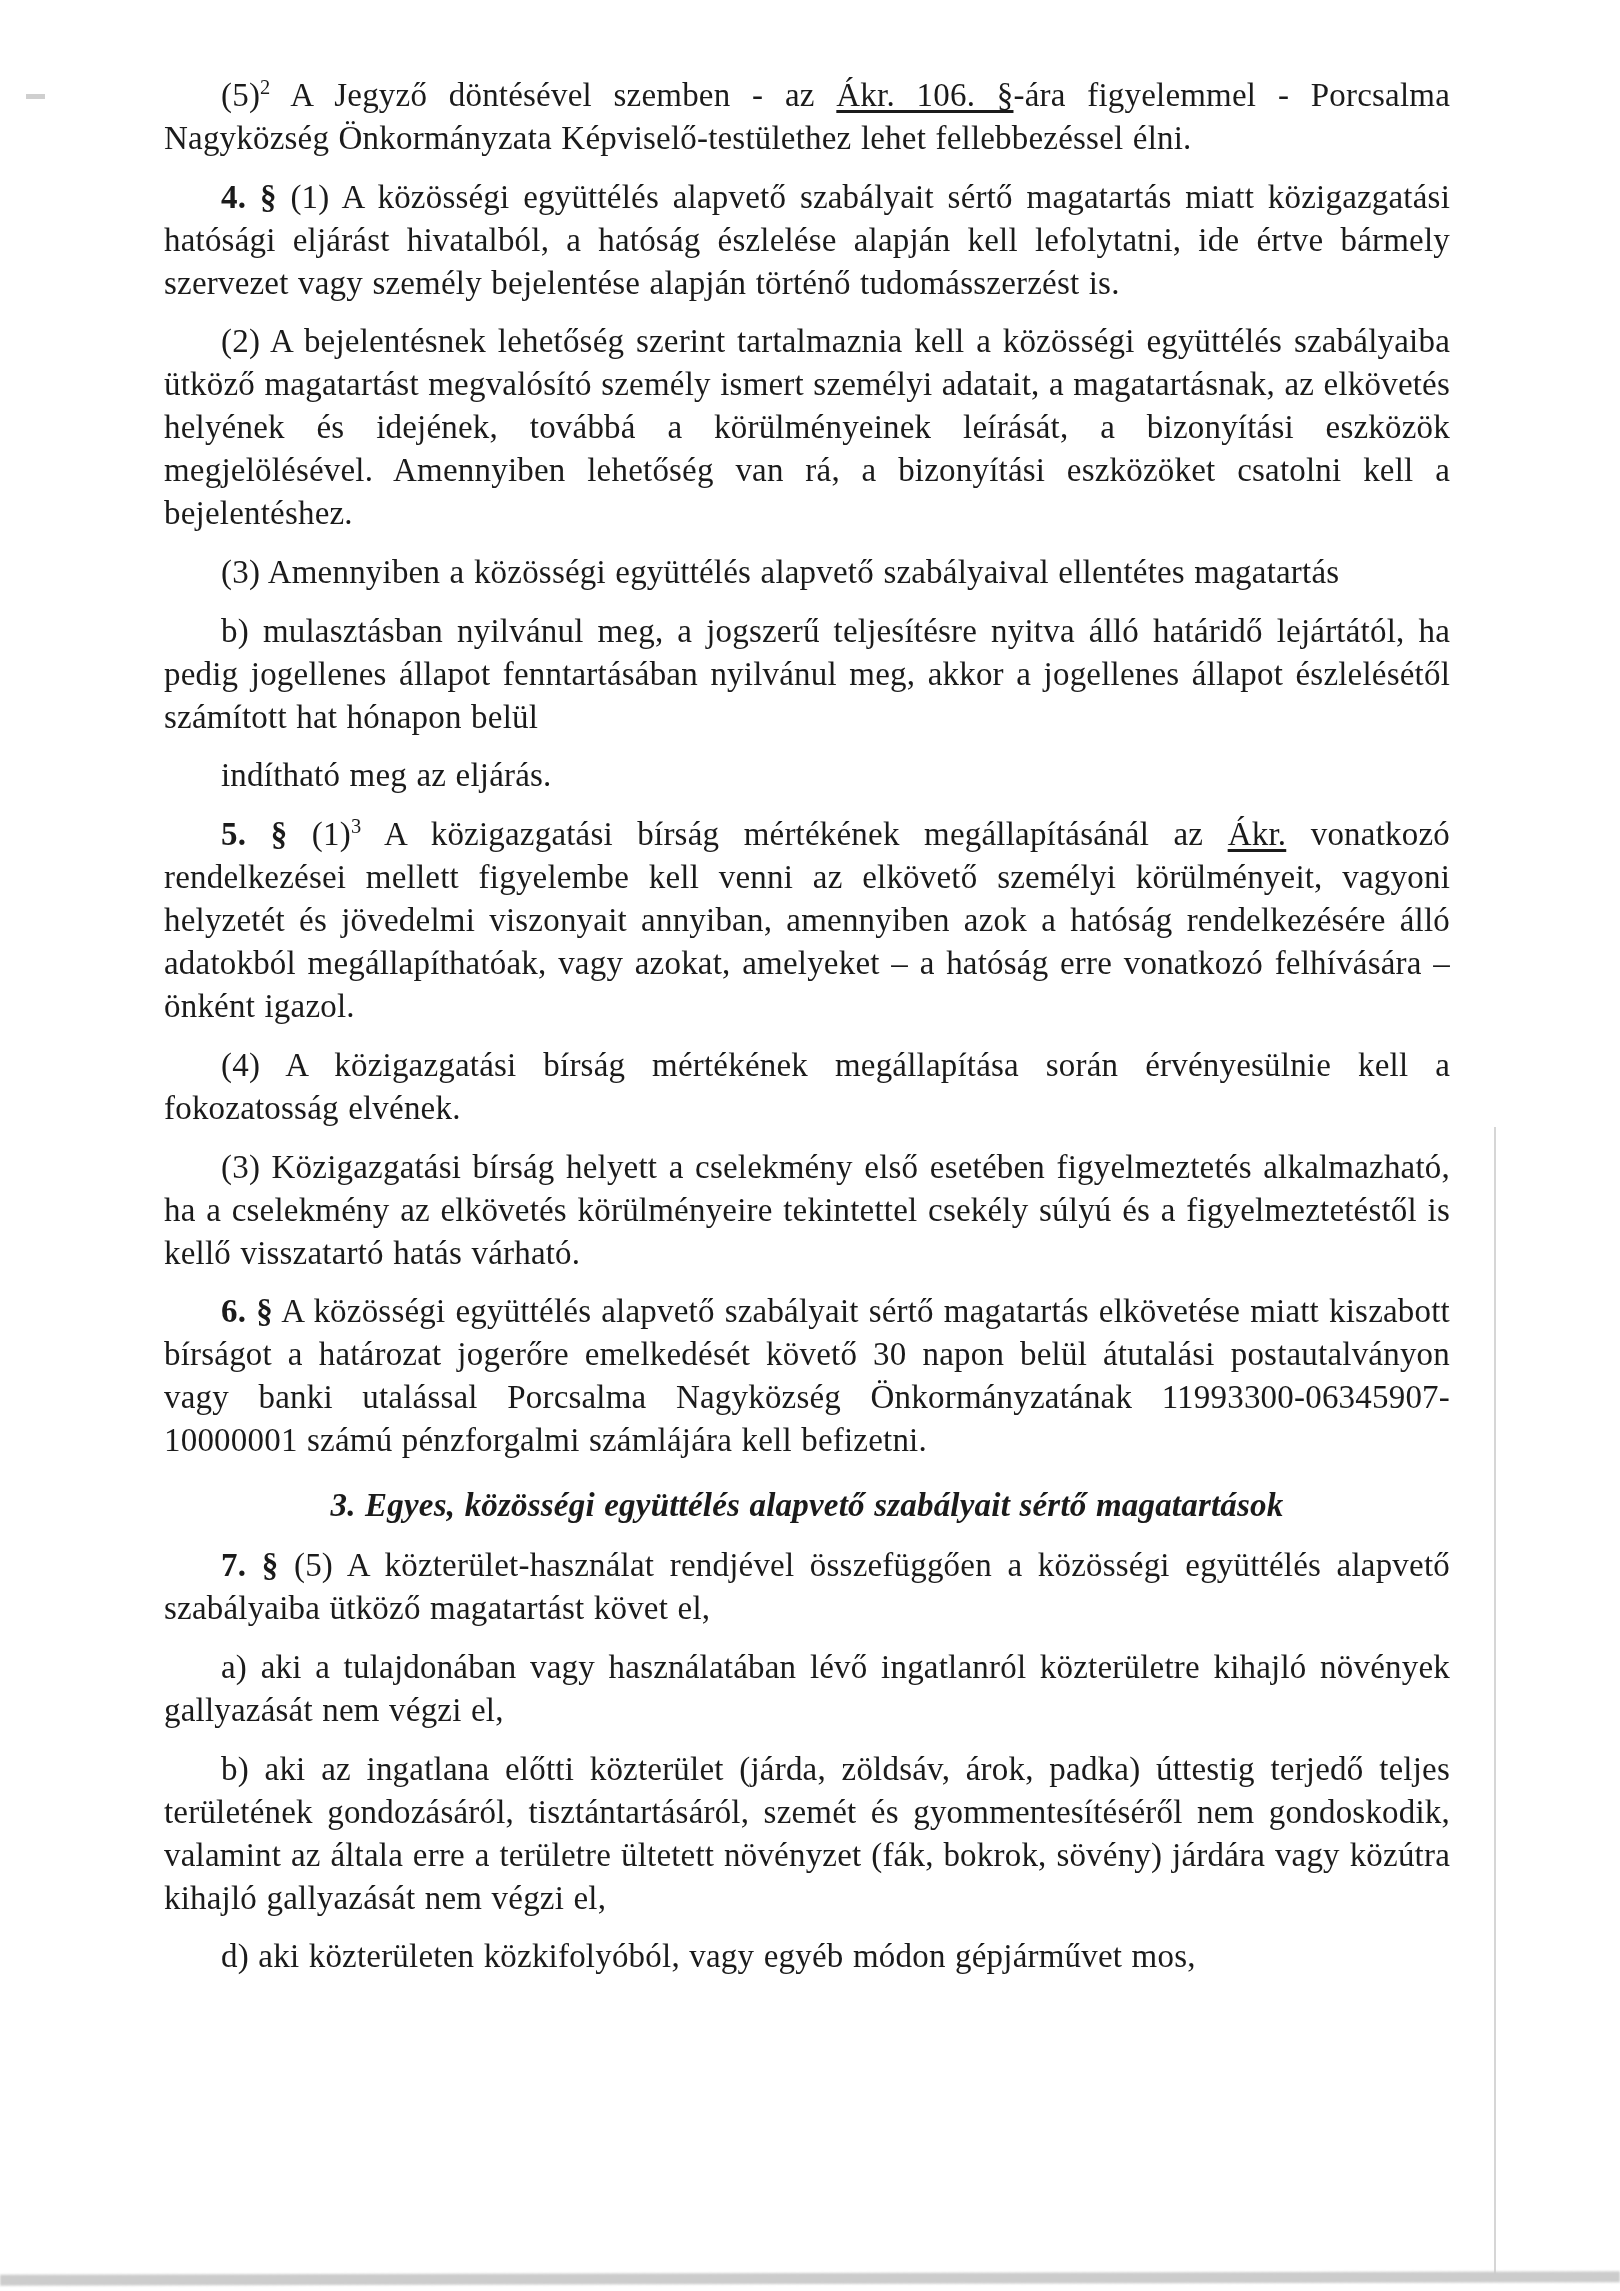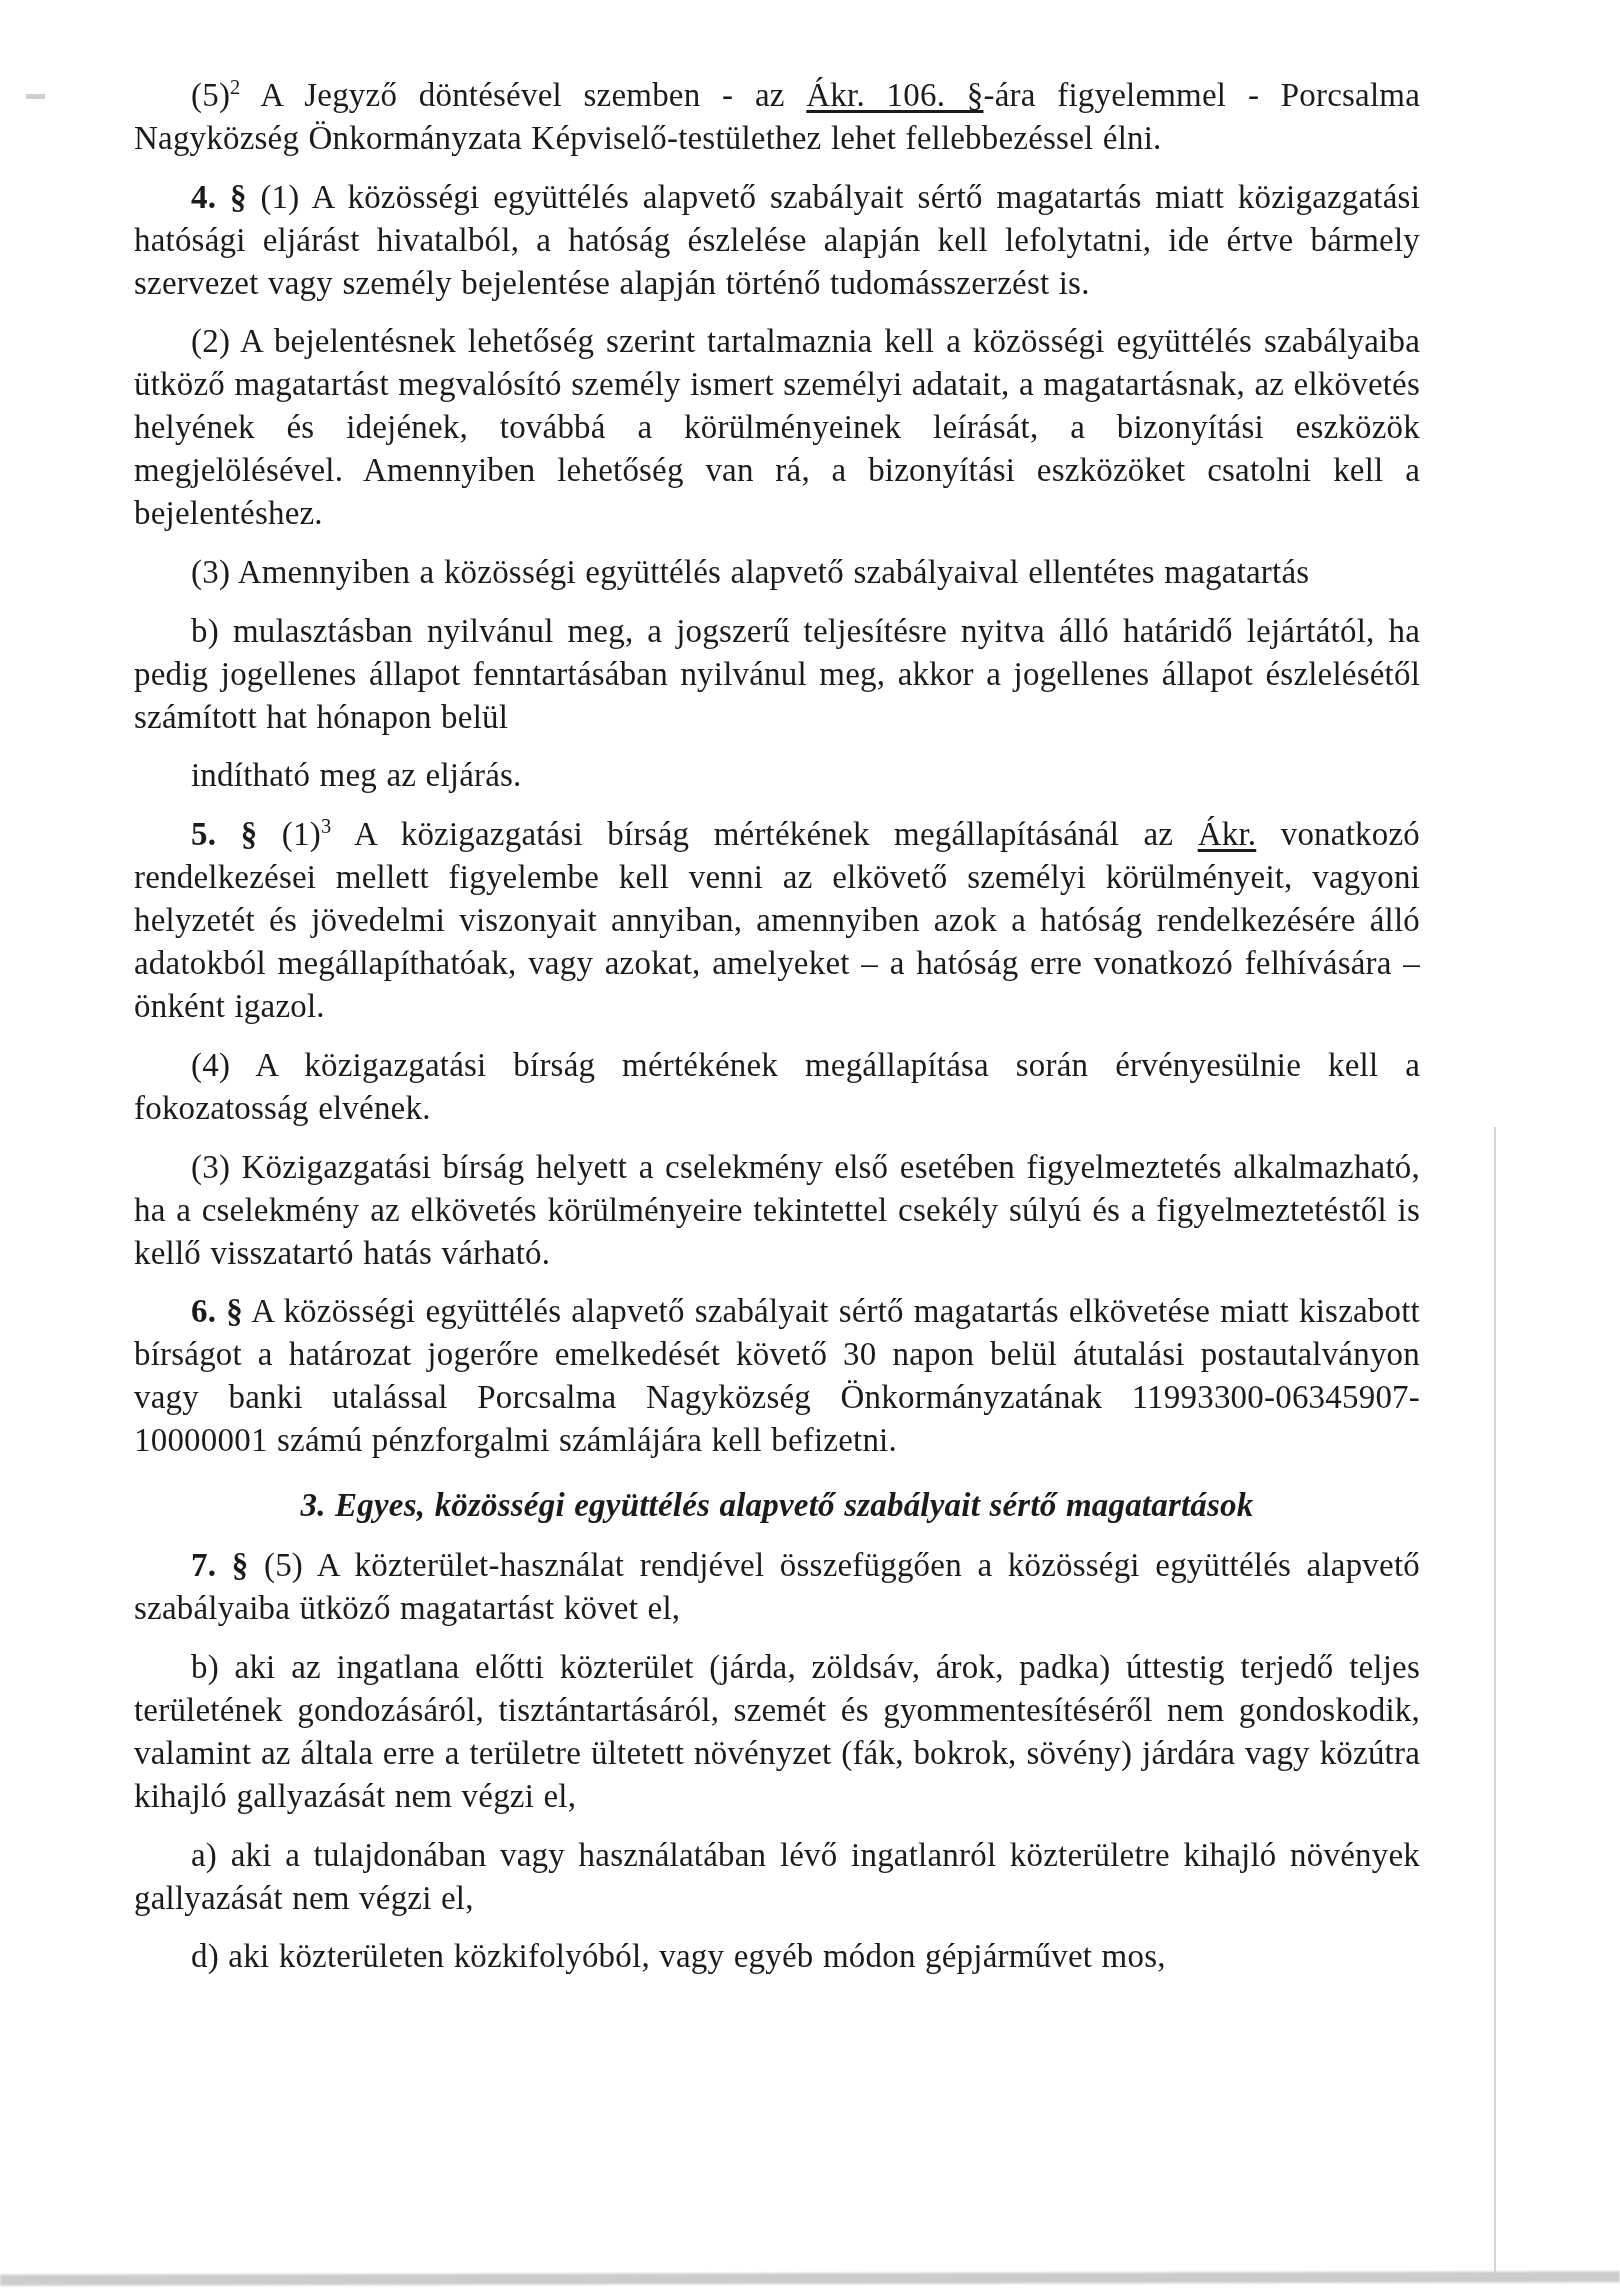--- a/index.html
+++ b/index.html
@@ -10,21 +10,21 @@
   body {
     width: 1620px;
     height: 2292px;
     position: relative;
     overflow: hidden;
     font-family: "Liberation Serif", "DejaVu Serif", serif;
     color: #1b1b1b;
   }
   .page {
     position: absolute;
-    left: 134px;
+    left: 164px;
     top: 74px;
     width: 1286px;
   }
   p.para {
     margin: 0 0 15.7px 0;
     font-size: 33px;
     line-height: 43px;
     text-align: justify;
     text-indent: 57px;
     letter-spacing: 0.2px;
@@ -82,21 +82,21 @@
     <p class="para"><span>(2) A bejelentésnek lehetőség szerint tartalmaznia kell a közösségi együttélés szabályaiba ütköző magatartást megvalósító személy ismert személyi adatait, a magatartásnak, az elkövetés helyének és idejének, továbbá a körülményeinek leírását, a bizonyítási eszközök megjelölésével. Amennyiben lehetőség van rá, a bizonyítási eszközöket csatolni kell a bejelentéshez.</span></p>
     <p class="para"><span>(3) Amennyiben a közösségi együttélés alapvető szabályaival ellentétes magatartás</span></p>
     <p class="para"><span>b) mulasztásban nyilvánul meg, a jogszerű teljesítésre nyitva álló határidő lejártától, ha pedig jogellenes állapot fenntartásában nyilvánul meg, akkor a jogellenes állapot észlelésétől számított hat hónapon belül</span></p>
     <p class="para"><span>indítható meg az eljárás.</span></p>
     <p class="para"><span class="bold">5. §</span><span> (1)</span><sup>3</sup><span> A közigazgatási bírság mértékének megállapításánál az </span><span class="underline">Ákr.</span><span> vonatkozó rendelkezései mellett figyelembe kell venni az elkövető személyi körülményeit, vagyoni helyzetét és jövedelmi viszonyait annyiban, amennyiben azok a hatóság rendelkezésére álló adatokból megállapíthatóak, vagy azokat, amelyeket – a hatóság erre vonatkozó felhívására – önként igazol.</span></p>
     <p class="para"><span>(4) A közigazgatási bírság mértékének megállapítása során érvényesülnie kell a fokozatosság elvének.</span></p>
     <p class="para"><span>(3) Közigazgatási bírság helyett a cselekmény első esetében figyelmeztetés alkalmazható, ha a cselekmény az elkövetés körülményeire tekintettel csekély súlyú és a figyelmeztetéstől is kellő visszatartó hatás várható.</span></p>
     <p class="para"><span class="bold">6. §</span><span> A közösségi együttélés alapvető szabályait sértő magatartás elkövetése miatt kiszabott bírságot a határozat jogerőre emelkedését követő 30 napon belül átutalási postautalványon vagy banki utalással Porcsalma Nagyközség Önkormányzatának 11993300-06345907-10000001 számú pénzforgalmi számlájára kell befizetni.</span></p>
     <p class="para heading"><span>3. Egyes, közösségi együttélés alapvető szabályait sértő magatartások</span></p>
     <p class="para"><span class="bold">7. §</span><span> (5) A közterület-használat rendjével összefüggően a közösségi együttélés alapvető szabályaiba ütköző magatartást követ el,</span></p>
+    <p class="para"><span>a) aki a tulajdonában vagy használatában lévő ingatlanról közterületre kihajló növények gallyazását nem végzi el,</span></p>
     <p class="para"><span>b) aki az ingatlana előtti közterület (járda, zöldsáv, árok, padka) úttestig terjedő teljes területének gondozásáról, tisztántartásáról, szemét és gyommentesítéséről nem gondoskodik, valamint az általa erre a területre ültetett növényzet (fák, bokrok, sövény) járdára vagy közútra kihajló gallyazását nem végzi el,</span></p>
-    <p class="para"><span>a) aki a tulajdonában vagy használatában lévő ingatlanról közterületre kihajló növények gallyazását nem végzi el,</span></p>
     <p class="para"><span>d) aki közterületen közkifolyóból, vagy egyéb módon gépjárművet mos,</span></p>
   </div>
 
 <div class="scan-left-mark"></div>
 <div class="scan-right-line"></div>
 <div class="scan-bottom-bar"></div>
 
 
 </body></html>

